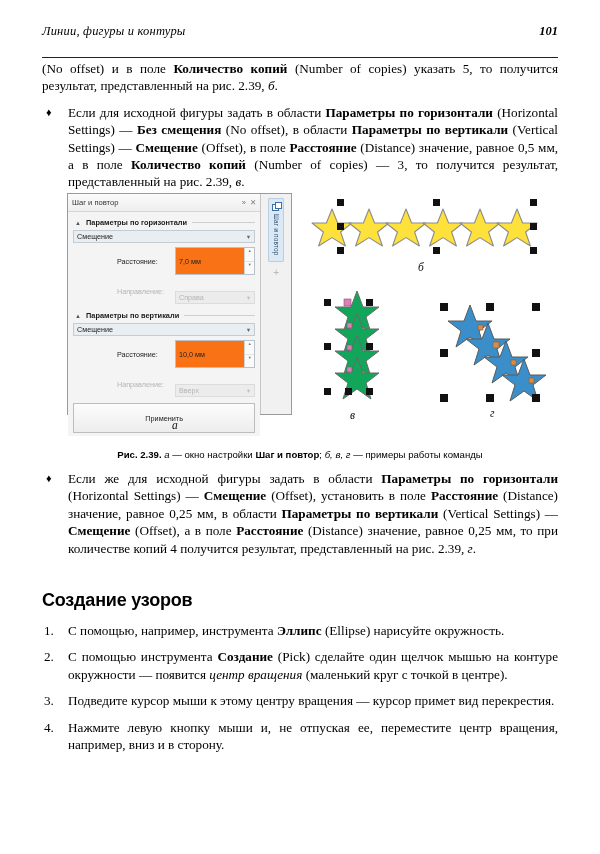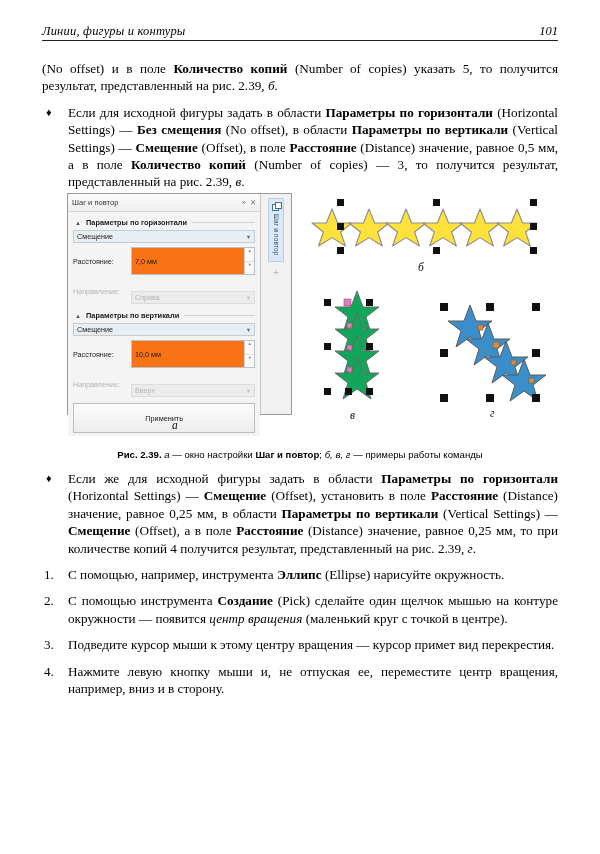--- a/index.html
+++ b/index.html
@@ -26,32 +26,32 @@
   
   .runhead {
     position: absolute;
     left: 42px;
     top: 24px;
     width: 516px;
     display: flex;
     justify-content: space-between;
     align-items: baseline;
     border-bottom: 1.2px solid #222;
-    padding-bottom: 1px;
+    padding-bottom: 18px;
   }
   .runhead-title {
     font-family: "Liberation Serif", serif;
     font-style: italic;
     font-size: 12.5px;
     letter-spacing: .2px;
   }
   .runhead-page {
     font-family: "Liberation Serif", serif;
     font-style: italic;
-    font-weight: normal;
+    font-weight: bold;
     font-size: 12.5px;
   }
 
   
   .content {
     position: absolute;
     left: 42px;
     top: 60px;
     width: 516px;
   }
@@ -191,20 +191,21 @@
   .fieldrow {
     display: flex;
     align-items: center;
     margin-bottom: 4px;
   }
   .fld-label {
     font-size: 7.2px;
     color: #222;
     width: 58px;
     flex: 0 0 auto;
+    margin-left: 44px;
   }
   .fld-label.disabled { color: #b4b4b4; }
   .spinbox {
     flex: 1 1 auto;
     height: 28px;
     background: #f97316;
     border: 1px solid #b9c2ca;
     box-sizing: border-box;
     display: flex;
     align-items: center;
@@ -540,20 +541,21 @@
     <span class="sublabel" style="left:130px; top:226px;">а</span>
   </div>
 
   <div class="figcaption"><span class="cap-b">Рис. 2.39. </span><span class="cap-i">а</span><span> — окно настройки </span><span class="cap-b">Шаг и повтор</span><span>; </span><span class="cap-i">б, в, г</span><span> — примеры работы команды</span></div>
 
   <div class="content2">
     <div class="bullet-item" style="margin-top:0">
       <span class="bullet-mark">♦</span><span>Если же для исходной фигуры задать в области </span><b>Параметры по горизонтали</b><span> (Horizontal Settings) — </span><b>Смещение</b><span> (Offset), установить в поле </span><b>Расстояние</b><span> (Distance) значение, равное 0,25 мм, в области </span><b>Параметры по вертикали</b><span> (Vertical Settings) — </span><b>Смещение</b><span> (Offset), а в поле </span><b>Расстояние</b><span> (Distance) значение, равное 0,25 мм, то при количестве копий 4 получится результат, представленный на рис. 2.39, </span><i>г</i><span>.</span>
     </div>
 
+    <h2 class="section">Создание узоров</h2>
 
 
     <ol class="numlist">
       <li><span class="num">1.</span><span>С помощью, например, инструмента </span><b>Эллипс</b><span> (Ellipse) нарисуйте окружность.</span></li>
       <li><span class="num">2.</span><span>С помощью инструмента </span><b>Создание</b><span> (Pick) сделайте один щелчок мышью на контуре окружности — появится </span><i>центр вращения</i><span> (маленький круг с точкой в центре).</span></li>
       <li><span class="num">3.</span><span>Подведите курсор мыши к этому центру вращения — курсор примет вид перекрестия.</span></li>
       <li><span class="num">4.</span><span>Нажмите левую кнопку мыши и, не отпуская ее, переместите центр вращения, например, вниз и в сторону.</span></li>
     </ol>
   </div>
 

